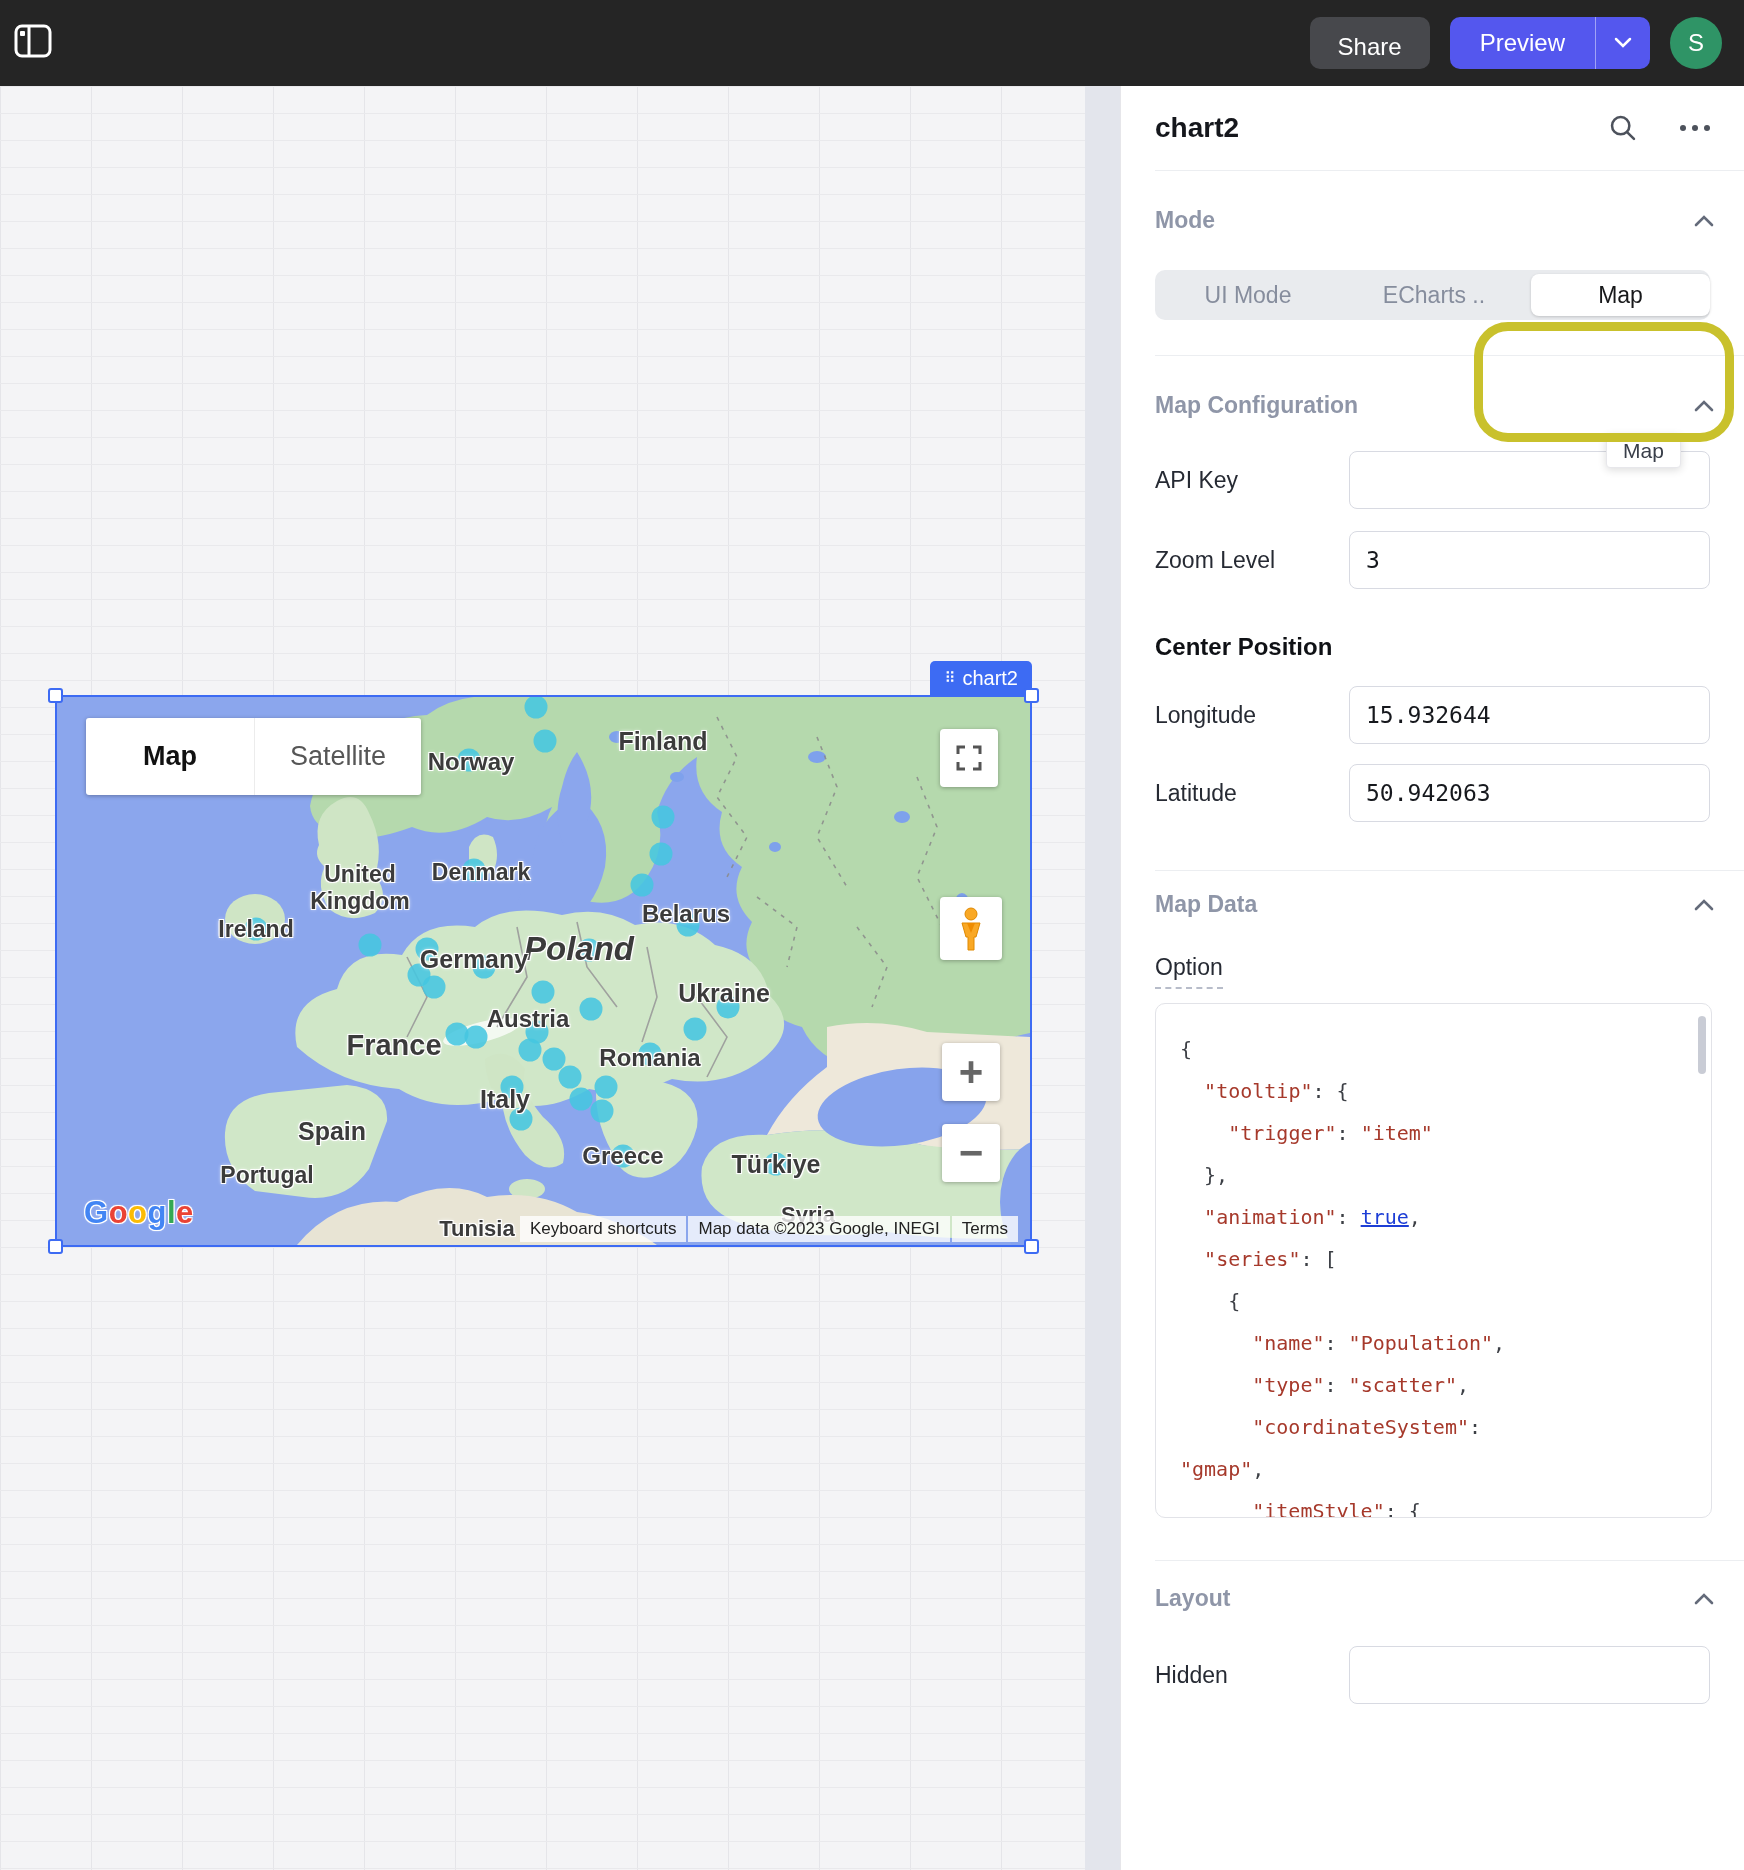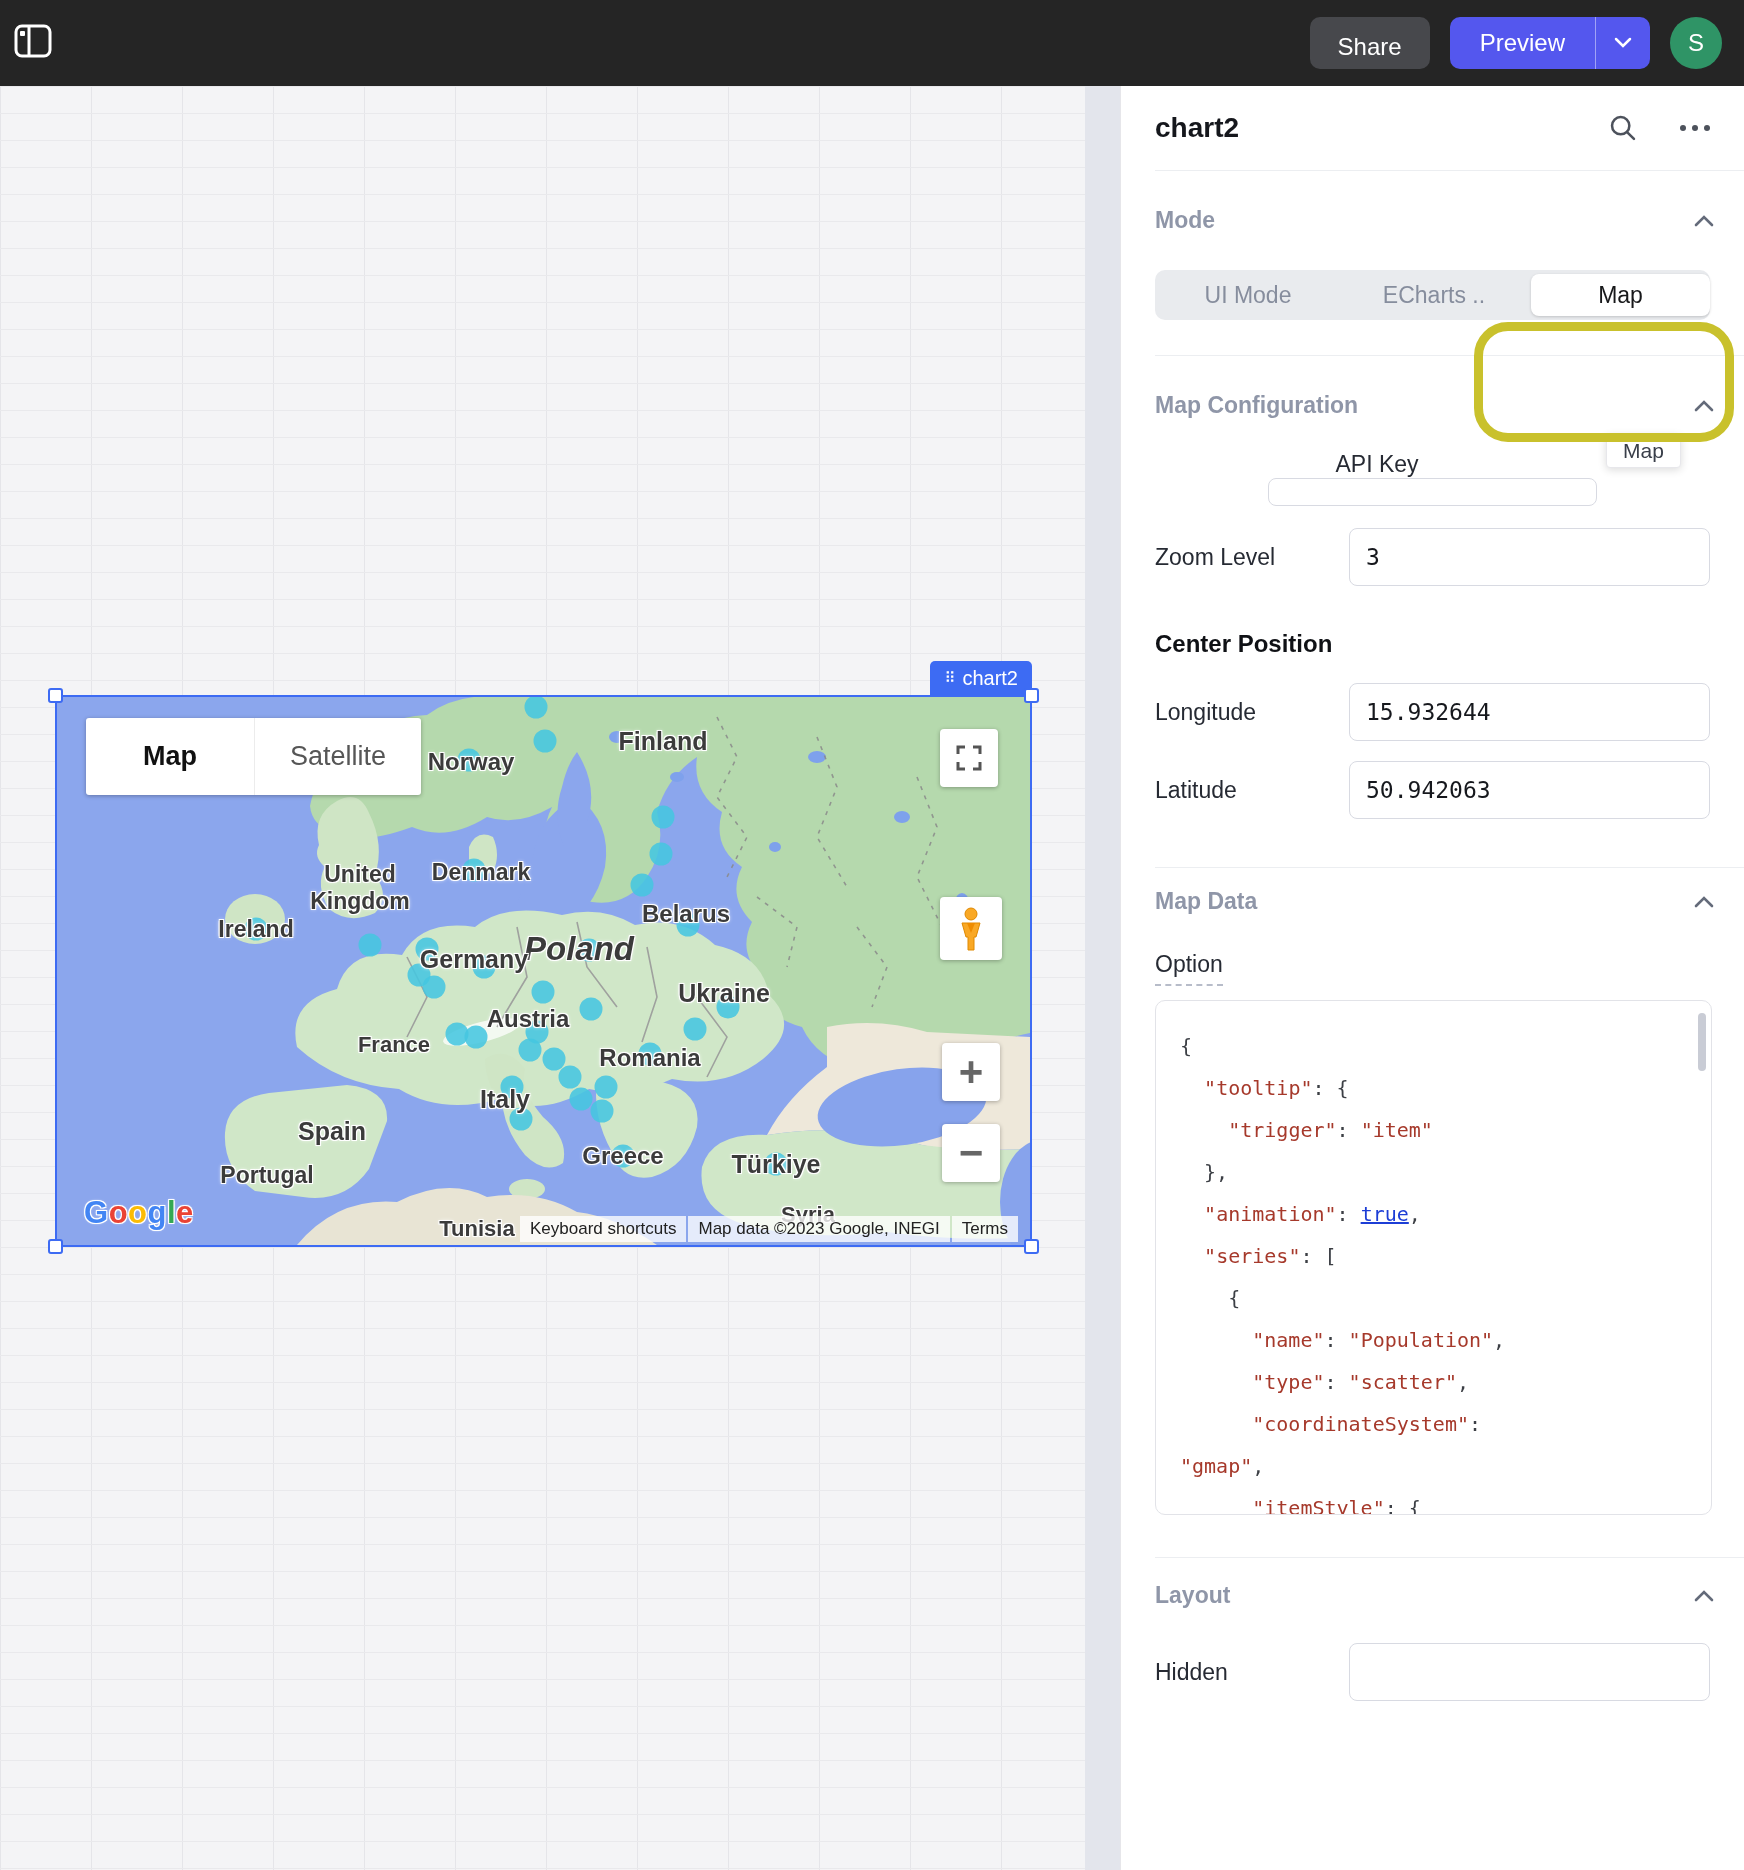--- a/index.html
+++ b/index.html
@@ -247,21 +247,21 @@
         <div class="maplabel" style="left: 606px; top: 44px; font-size: 25px;">Finland</div>
         <div class="maplabel" style="left: 414px; top: 65px; font-size: 24px;">Norway</div>
         <div class="maplabel" style="left: 424px; top: 175px; font-size: 23px;">Denmark</div>
         <div class="maplabel" style="left: 303px; top: 191px; font-size: 23px; white-space: normal; width: 135px;">United Kingdom</div>
         <div class="maplabel" style="left: 199px; top: 232px; font-size: 23px;">Ireland</div>
         <div class="maplabel" style="left: 629px; top: 217px; font-size: 24px;">Belarus</div>
         <div class="maplabel" style="left: 522px; top: 252px; font-size: 33px; font-style: italic;">Poland</div>
         <div class="maplabel" style="left: 417px; top: 262px; font-size: 25px;">Germany</div>
         <div class="maplabel" style="left: 667px; top: 296px; font-size: 25px;">Ukraine</div>
         <div class="maplabel" style="left: 471px; top: 322px; font-size: 24px;">Austria</div>
-        <div class="maplabel" style="left: 337px; top: 348px; font-size: 22px;">France</div>
+        <div class="maplabel" style="left: 337px; top: 348px; font-size: 29px;">France</div>
         <div class="maplabel" style="left: 593px; top: 361px; font-size: 24px;">Romania</div>
         <div class="maplabel" style="left: 448px; top: 402px; font-size: 25px;">Italy</div>
         <div class="maplabel" style="left: 275px; top: 434px; font-size: 25px;">Spain</div>
         <div class="maplabel" style="left: 210px; top: 478px; font-size: 23px;">Portugal</div>
         <div class="maplabel" style="left: 566px; top: 459px; font-size: 24px;">Greece</div>
         <div class="maplabel" style="left: 719px; top: 467px; font-size: 25px;">Türkiye</div>
         <div class="maplabel" style="left: 751px; top: 518px; font-size: 22px;">Syria</div>
         <div class="maplabel" style="left: 420px; top: 532px; font-size: 22px;">Tunisia</div>
       </div>
 
@@ -340,21 +340,21 @@
     <div class="divider" style="margin-top:35px;"></div>
 
     <div class="shead" style="margin-top:36px;">
       <span class="txt">Map Configuration</span>
       <span class="chev">
         <svg width="20" height="12" viewBox="0 0 20 12">
             <polyline points="2,10 10,2 18,10" fill="none" stroke="#646b7a" stroke-width="2.6" stroke-linecap="round"></polyline>
           </svg>
       </span>
     </div>
-    <div class="frow" style="margin-top:32px;flex-direction:column;">
+    <div class="frow" style="margin-top:32px;">
       <span class="flabel">API Key</span>
       <input class="finput" value="" style="">
     </div>
     <div class="frow" style="margin-top:22px;">
       <span class="flabel">Zoom Level</span>
       <input class="finput" value="3" style="">
     </div>
 
     <div class="subhead" style="margin-top:44px;">Center Position</div>
     <div class="frow" style="margin-top:25px;">

